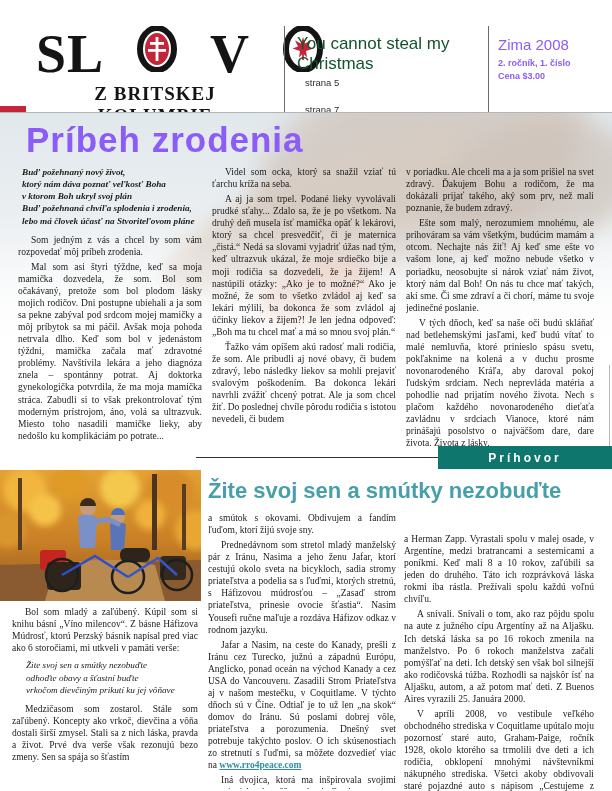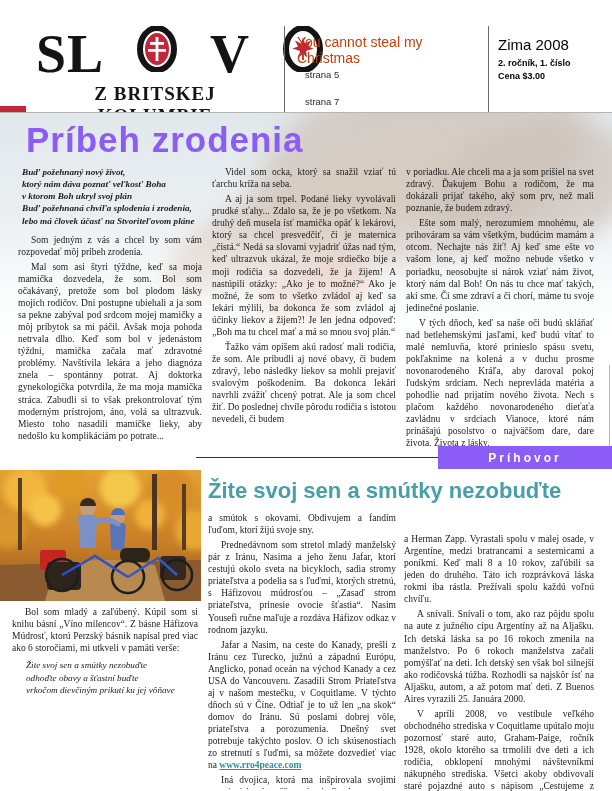--- a/index.html
+++ b/index.html
@@ -11,23 +11,23 @@
   .logo-word{display:flex;align-items:center;font-family:"Liberation Serif",serif;
              font-weight:700;font-size:54px;line-height:1;color:#141414;letter-spacing:1px;gap:32px;}
   .logo-emblem{display:inline-block;margin:0 1px;}
   .logo-sub{margin-top:2px;font-family:"Liberation Serif",serif;font-weight:700;
             font-size:19px;letter-spacing:1px;color:#141414;text-transform:uppercase;
             text-align:center;width:238px;}
   .vdiv{position:absolute;top:26px;width:1px;height:90px;background:#6b6b6b;}
   .vdiv1{left:284px;} .vdiv2{left:488px;}
   .teasers{position:absolute;left:297px;top:34px;width:180px;font-family:"Liberation Sans",sans-serif;}
   .teaser{margin-bottom:16px;}
-  .teaser-title{font-size:14px;color:#c2410c;}
+  .teaser-title{font-size:17px;color:#14532d;}
   .teaser-page{font-size:9.5px;color:#2e2e2e;margin:3px 0 0 8px;}
-  .issue{position:absolute;left:498px;top:36px;font-family:"Liberation Sans",sans-serif;color:#000000;}
+  .issue{position:absolute;left:498px;top:36px;font-family:"Liberation Sans",sans-serif;color:#8b5cf6;}
   .issue-season{font-size:15px;margin-bottom:4px;}
   .issue-line{font-size:9px;font-weight:700;line-height:1.4;}
 
   
   .top-rule{position:absolute;left:0;top:112px;width:612px;height:1px;background:#b5b5b5;}
   .red-block{position:absolute;left:0;top:106px;width:26px;height:7px;background:#c32638;}
   .right-rule{position:absolute;left:609px;top:113px;width:1px;height:344px;background:#b5b5b5;}
 
   
   .hand-bg{position:absolute;left:0;top:113px;width:612px;height:252px;overflow:hidden;z-index:0;
@@ -47,21 +47,21 @@
   .col p.noind{text-indent:0;}
   .a1c{top:166px;height:290px;width:184px;}
   .a1c1{left:18px;} .a1c2{left:212px;} .a1c3{left:406px;width:188px;}
   .poem{font-style:italic;font-size:9.2px;line-height:1.32;margin:0 0 7px 4px;font-weight:bold;}
   .poem div{white-space:nowrap;}
   .signature{text-align:right;font-family:"Liberation Sans",sans-serif;font-weight:700;
              font-size:8px;margin-top:5px;color:#111;}
 
   
   .prihovor-rule{position:absolute;left:196px;top:457px;width:242px;height:1px;background:#333;z-index:3;}
-  .prihovor-box{position:absolute;left:438px;top:446px;width:174px;height:23px;background:#8b5cf6;
+  .prihovor-box{position:absolute;left:438px;top:446px;width:174px;height:23px;background:#0f766e;
                 z-index:3;display:flex;align-items:center;justify-content:center;}
   .prihovor-box span{font-family:"Liberation Sans",sans-serif;font-weight:700;font-size:12px;
                      letter-spacing:3px;color:#ffffff;}
 
   
   .cyclists{position:absolute;left:0;top:470px;width:201px;height:131px;z-index:1;}
   .a2-title{position:absolute;left:208px;top:478px;width:400px;z-index:2;
             font-family:"Liberation Sans",sans-serif;font-weight:700;font-size:22px;
             letter-spacing:0px;color:#479fa9;white-space:nowrap;}
   .a2left{left:12px;top:606px;width:186px;height:180px;}
@@ -215,20 +215,21 @@
 
   <div class="a2-title">Žite svoj sen a smútky nezobuďte</div>
 
   <div class="col a2left">
     <p>Bol som mladý a zaľúbený. Kúpil som si knihu básní „Víno milencov“. Z básne Háfizova Múdrosť, ktorú Perzský básnik napísal pred viac ako 6 storočiami, mi utkveli v pamäti verše:</p>
     <div class="verse">
       <div>Žite svoj sen a smútky nezobuďte</div>
       <div>odhoďte obavy a šťastní buďte</div>
       <div>vrkočom dievčiným prikutí ku jej vôňave</div>
     </div>
+    <p>Medzičasom som zostarol. Stále som zaľúbený. Koncepty ako vrkoč, dievčina a vôňa dostali širší zmysel. Stali sa z nich láska, pravda a život. Prvé dva verše však rezonujú bezo zmeny. Sen sa spája so šťastím</p>
   </div>
 
   <div class="col a2mid">
     <p class="noind">a smútok s okovami. Obdivujem a fandím ľuďom, ktorí žijú svoje sny.</p>
     <p>Prednedávnom som stretol mladý manželský pár z Iránu, Nasima a jeho ženu Jafar, ktorí cestujú okolo sveta na bicykloch, sadia stromy priateľstva a podelia sa s ľuďmi, ktorých stretnú, s Háfizovou múdrosťou – „Zasaď strom priateľstva, prinesie ovocie šťastia“. Nasim Yousefi ručne maľuje a rozdáva Háfizov odkaz v rodnom jazyku.</p>
     <p><span>Jafar a Nasim, na ceste do Kanady, prešli z Iránu cez Turecko, južnú a západnú Európu, Anglicko, ponad oceán na východ Kanady a cez USA do Vancouveru. Zasadili Strom Priateľstva aj v našom mestečku, v Coquitlame. V týchto dňoch sú v Číne. Odtiaľ je to už len „na skok“ domov do Iránu. Sú poslami dobrej vôle, priateľstva a porozumenia. Dnešný svet potrebuje takýchto poslov. O ich skúsenostiach zo stretnutí s ľuďmi, sa môžete dozvedieť viac na </span><a class="weblink" href="#" title="www.rro4peace.com">www.rro4peace.com</a></p>
     <p>Iná dvojica, ktorá ma inšpirovala svojimi snami a ich uskutočňovaním, je Cande</p>
   </div>
 
   <div class="col a2right">

